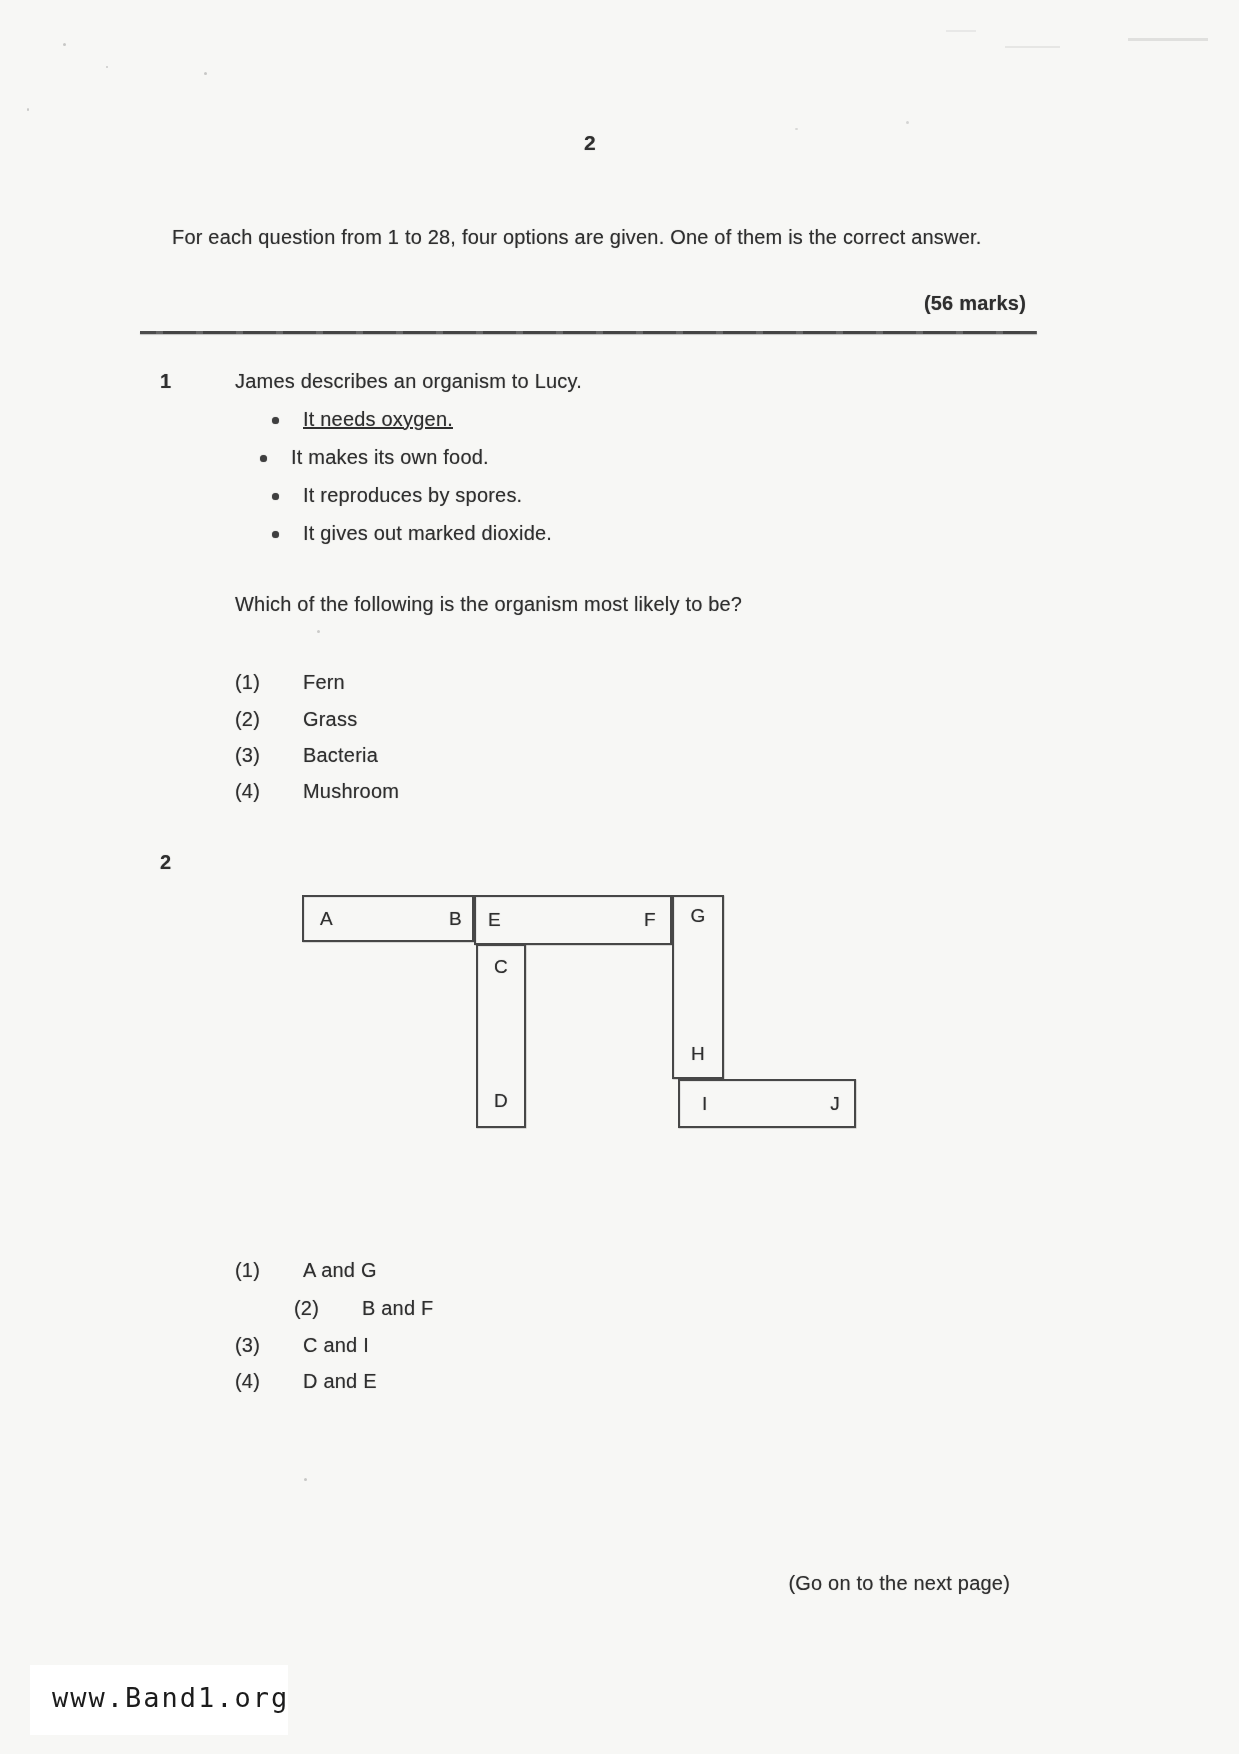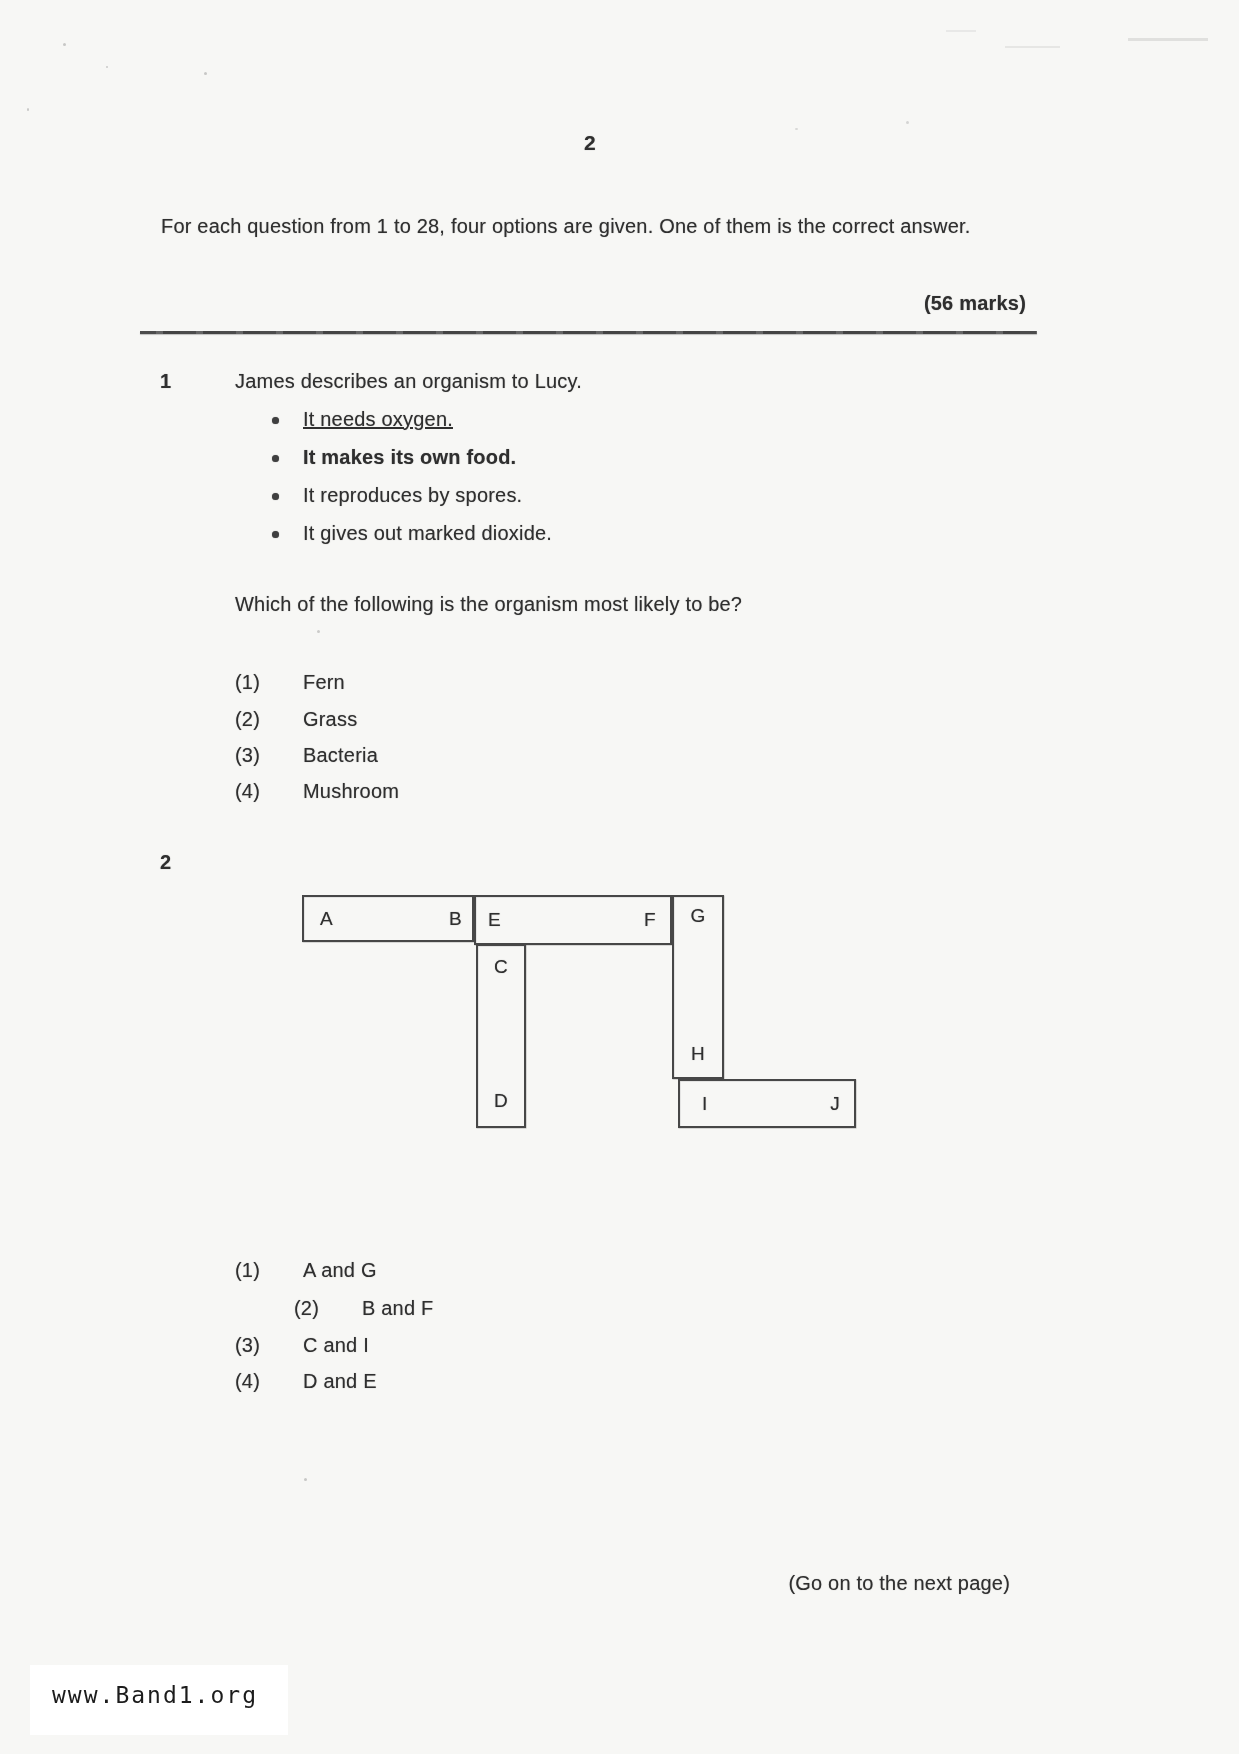--- a/index.html
+++ b/index.html
@@ -16,21 +16,21 @@
   .txt{
     font-size:20px;
     line-height:24px;
     letter-spacing:.2px;
     text-shadow:0 0 1px rgba(47,47,47,.45);
     white-space:nowrap;
   }
   .abs{position:absolute;}
   .pagenum{font-size:21px;font-weight:600;text-align:center;}
   .instr{font-size:20px;line-height:37px;white-space:normal;}
-  .instr p{margin:3px;}
+  .instr p{margin:14px;}
   .marks{text-align:right;font-weight:bold;}
   .divider{
     height:3px;
     background:repeating-linear-gradient(90deg,#3a3a3a 0 16px,#565656 16px 23px,#303030 23px 40px);
     box-shadow:0 1px 1px rgba(0,0,0,.25);
     opacity:.9;
   }
   .qnum{font-weight:700;}
   .bullet-dot{
     display:inline-block;width:7px;height:7px;border-radius:50%;
@@ -48,21 +48,21 @@
   .pole{
     position:absolute;font-size:19px;letter-spacing:.3px;
     text-shadow:0 0 1px rgba(47,47,47,.5);
   }
   .pole.vc{top:50%;transform:translateY(-50%);}
   .pole.hc{left:50%;transform:translateX(-50%);}
   .nextpage{text-align:right;}
   .wmstrip{background:#ffffff;}
   .wmtext{
     font-family:"DejaVu Sans Mono","Liberation Mono",monospace;
-    font-size:23px;letter-spacing:2px;color:#1c1c1c;
+    font-size:27px;letter-spacing:2px;color:#1c1c1c;
     padding:17px 0 0 22px;
   }
   .speck{position:absolute;background:#5a5a5a;border-radius:50%;}
   .dash{position:absolute;background:#6a6a6a;}
 </style>
 </head>
 <body>
 
 <div class="page">
 
@@ -86,21 +86,21 @@
   <div class="abs txt marks" style="left:738px;top:291px;width:288px;">(56 marks)</div>
 
   <div class="abs divider" style="left:140px;top:331px;width:897px;"></div>
 
   <div class="abs txt qnum" style="left:160px;top:369px;">1</div>
   <div class="abs txt" style="left:235px;top:369px;">James describes an organism to Lucy.</div>
 
   <div class="abs txt" style="left:272px;top:407px;text-decoration:underline;">
     <span class="bullet-dot"></span><span>It needs oxygen.</span>
   </div>
-  <div class="abs txt" style="left:272px;top:445px;font-weight:bold;">
+  <div class="abs txt" style="left:260px;top:445px;">
     <span class="bullet-dot"></span><span>It makes its own food.</span>
   </div>
   <div class="abs txt" style="left:272px;top:483px;">
     <span class="bullet-dot"></span><span>It reproduces by spores.</span>
   </div>
   <div class="abs txt" style="left:272px;top:521px;">
     <span class="bullet-dot"></span><span>It gives out marked dioxide.</span>
   </div>
 
   <div class="abs txt" style="left:235px;top:592px;">Which of the following is the organism most likely to be?</div>

